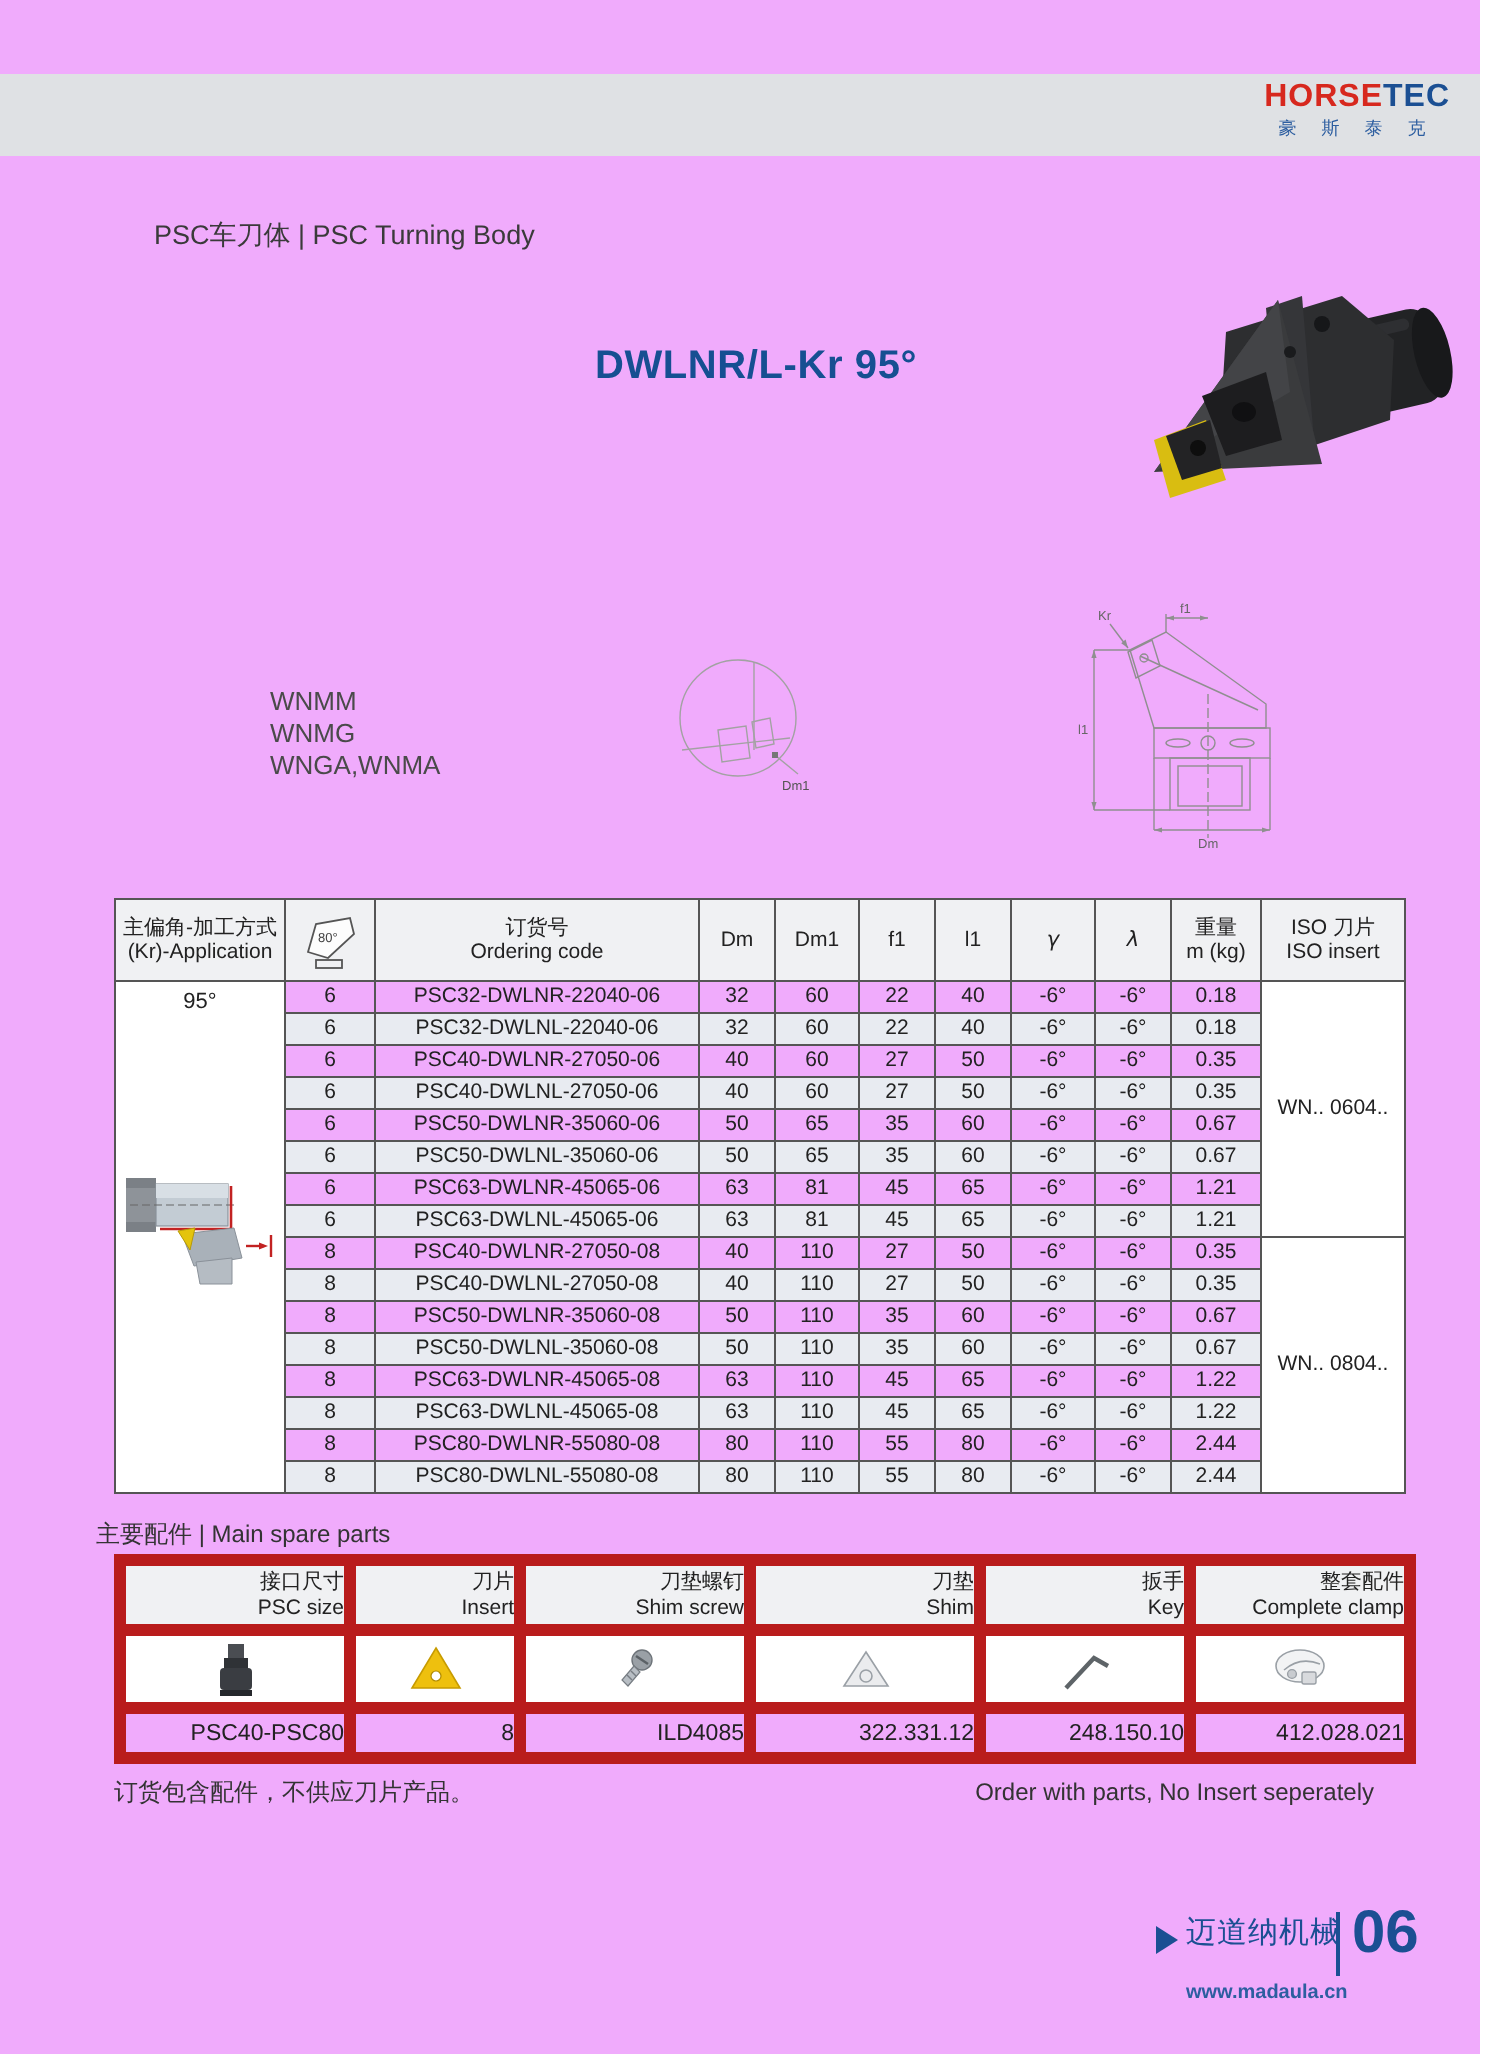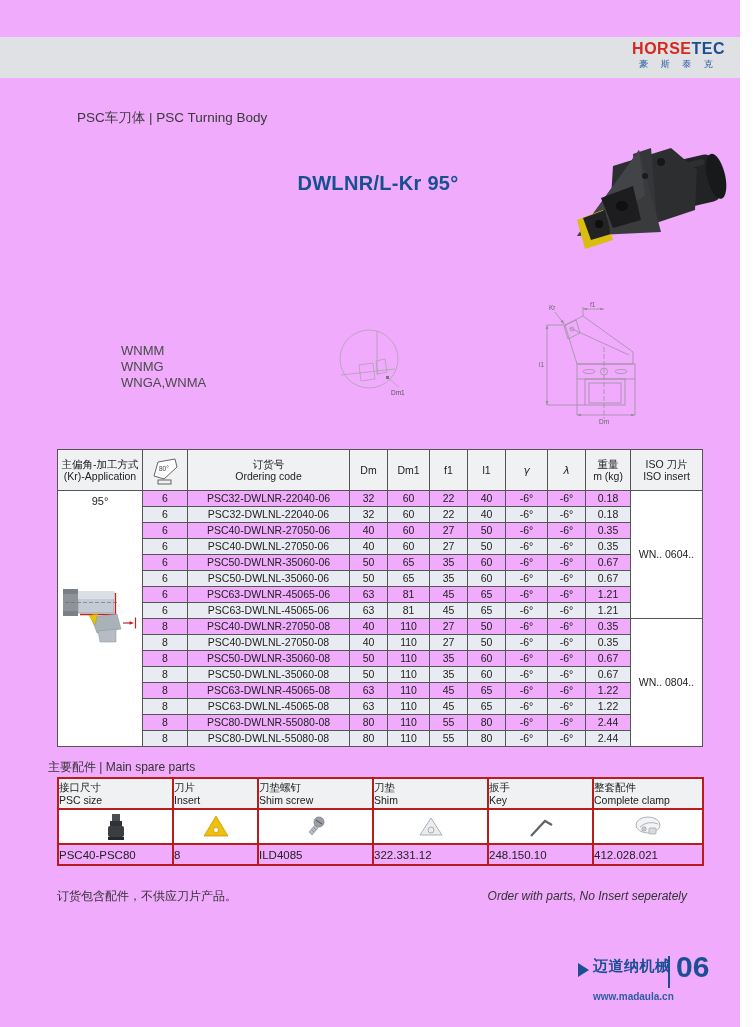--- a/index.html
+++ b/index.html
@@ -13,21 +13,21 @@
   #logo .red{color:#d7281e;}
   #logo .blue{color:#1b4f93;}
   #logo .row2{margin-top:3px;font-size:9px;letter-spacing:5px;color:#2d5ea0;}
 
   #section-title{position:absolute;left:48px;top:109px;font-size:13.5px;color:#3a3a3a;margin-left:29px;}
   #product-title{position:absolute;left:0;top:172px;width:756px;text-align:center;
                  font-size:20px;font-weight:bold;color:#164f92;letter-spacing:.3px;}
   #photo{position:absolute;left:575px;top:136px;}
   #insert-note{position:absolute;left:48px;top:246px;font-size:12.5px;color:#3a3a3a;}
 
-  #insert-types{position:absolute;left:121px;top:343px;font-size:13px;line-height:16px;color:#4a4a4a;}
+  #insert-types{position:absolute;left:135px;top:343px;font-size:13px;line-height:16px;color:#4a4a4a;}
   #circle-drawing{position:absolute;left:331px;top:325px;}
   #dim-drawing{position:absolute;left:537px;top:297px;}
 
   
   #main-table{position:absolute;left:57px;top:449px;width:645px;border-collapse:collapse;table-layout:fixed;}
   #main-table th,#main-table td{border:1px solid #555;padding:0;text-align:center;
       font-size:10.5px;font-weight:normal;line-height:1.15;color:#222;}
   #main-table thead th{height:40px;background:#f0f1f3;}
   #main-table thead .cn{display:block;font-size:10.5px;}
   #main-table thead .en{display:block;font-size:10.5px;}
@@ -35,33 +35,33 @@
   #main-table tbody tr:nth-child(even) td{background:#e8ebf1;}
   #main-table td.app-cell{background:#fff !important;vertical-align:top;}
   #main-table td.iso-cell{background:#fff !important;font-size:10.5px;}
   #main-table .app-val{margin-top:4px;font-size:11px;}
   #main-table .app-art{margin-top:76px;}
   .greek{font-style:italic;font-family:"DejaVu Sans",sans-serif;}
 
   
   #spare-label{position:absolute;left:48px;top:759px;font-size:12px;color:#333;}
   #spare-table{position:absolute;left:57px;top:777px;width:645px;border-collapse:collapse;table-layout:fixed;}
-  #spare-table th,#spare-table td{border:2px solid #b91c1c;padding:0;text-align:left;color:#222;}
+  #spare-table th,#spare-table td{border:6px solid #b91c1c;padding:0;text-align:right;color:#222;}
   #spare-table thead th{height:29px;background:#f0f1f3;font-weight:normal;font-size:10.5px;line-height:1.2;}
   #spare-table td.icon-cell{height:33px;background:#fff;}
   #spare-table td.data-cell{height:19px;font-size:11.5px;}
   #spare-table tr.shaded td{background:#e8ebf1;}
 
   #note-left{position:absolute;left:57px;top:888px;font-size:12px;color:#333;}
-  #note-right{position:absolute;right:53px;top:889px;font-size:12px;color:#333;font-style:italic;}
+  #note-right{position:absolute;right:53px;top:889px;font-size:12px;color:#333;}
 
   
   #footer{position:absolute;left:578px;top:953px;height:40px;}
   #footer .tri{position:absolute;left:0;top:10px;}
-  #footer .cnname{position:absolute;left:15px;top:4px;font-size:15px;font-weight:bold;color:#1b4f93;letter-spacing:.5px;white-space:nowrap;}
+  #footer .cnname{position:absolute;left:15px;top:4px;font-size:15px;font-weight:normal;color:#1b4f93;letter-spacing:.5px;white-space:nowrap;}
   #footer .url{position:absolute;left:15px;top:38px;font-size:10px;font-weight:bold;color:#2d5ea0;white-space:nowrap;text-align:right;}
   #footer .divider{position:absolute;left:90px;top:3px;width:2px;height:32px;background:#1b4f93;}
   #footer .pagenum{position:absolute;left:98px;top:-3px;font-size:30px;font-weight:bold;color:#1b4f93;}
 
   svg{display:block;}
 </style>
 </head>
 <body>
 
 <div id="page">

